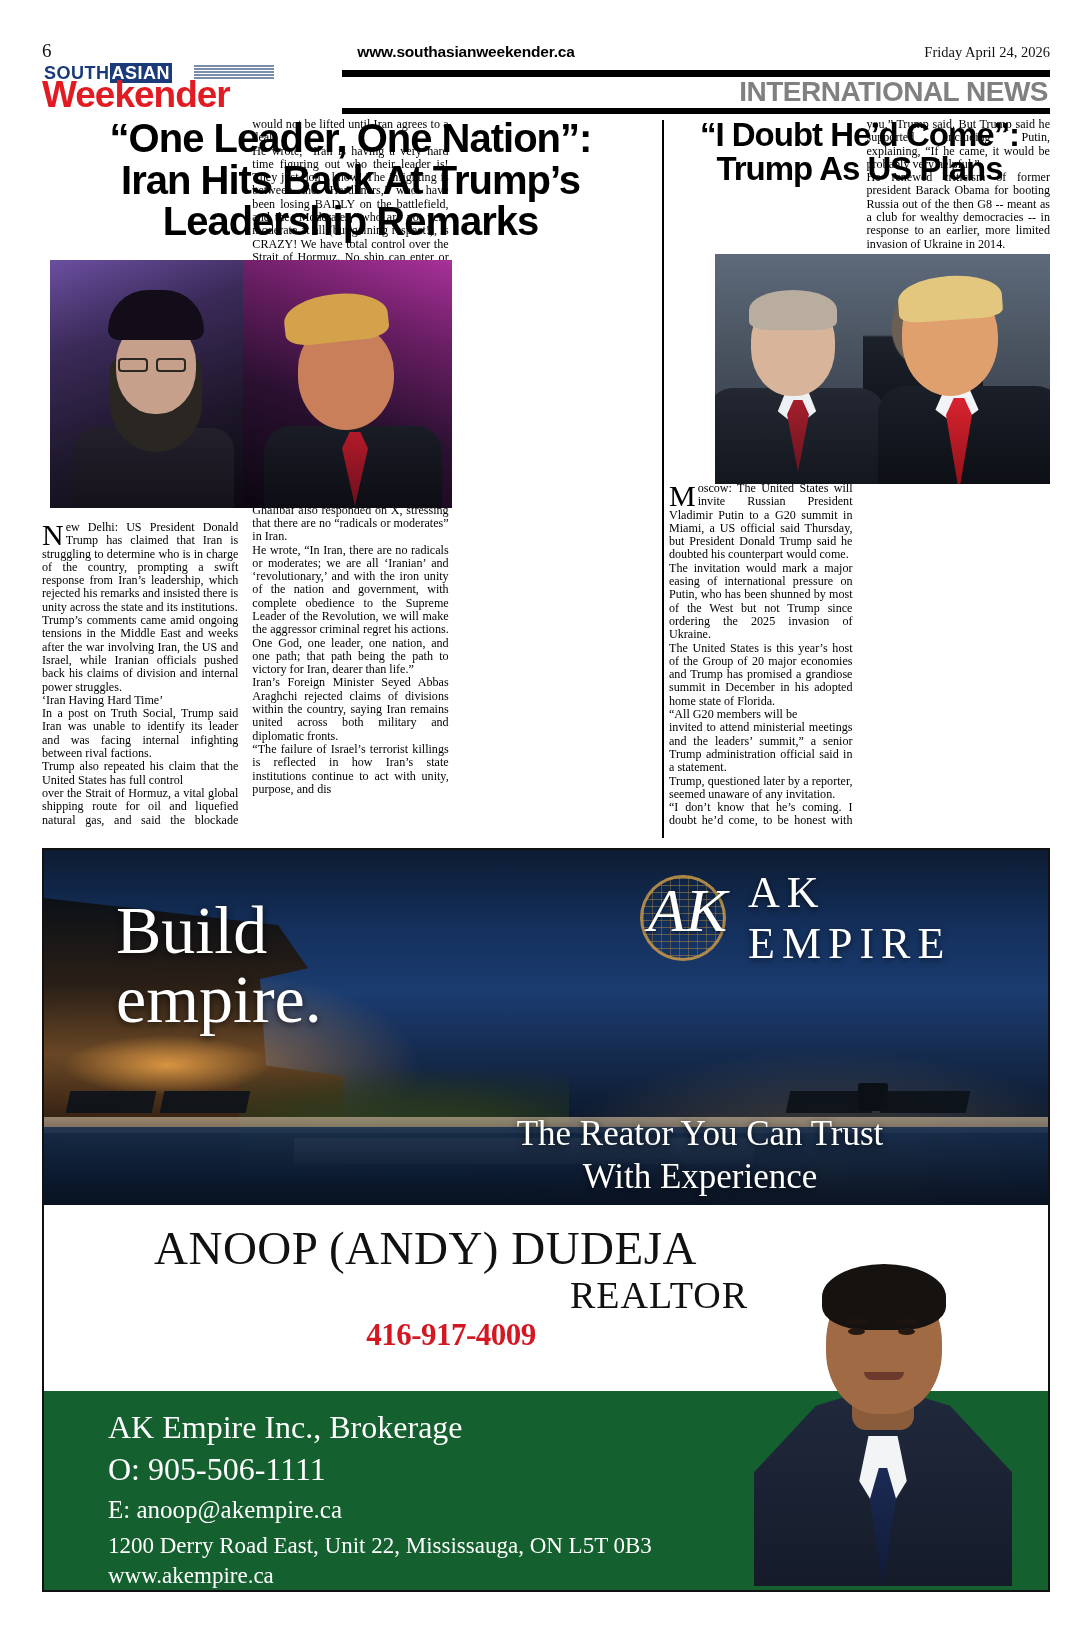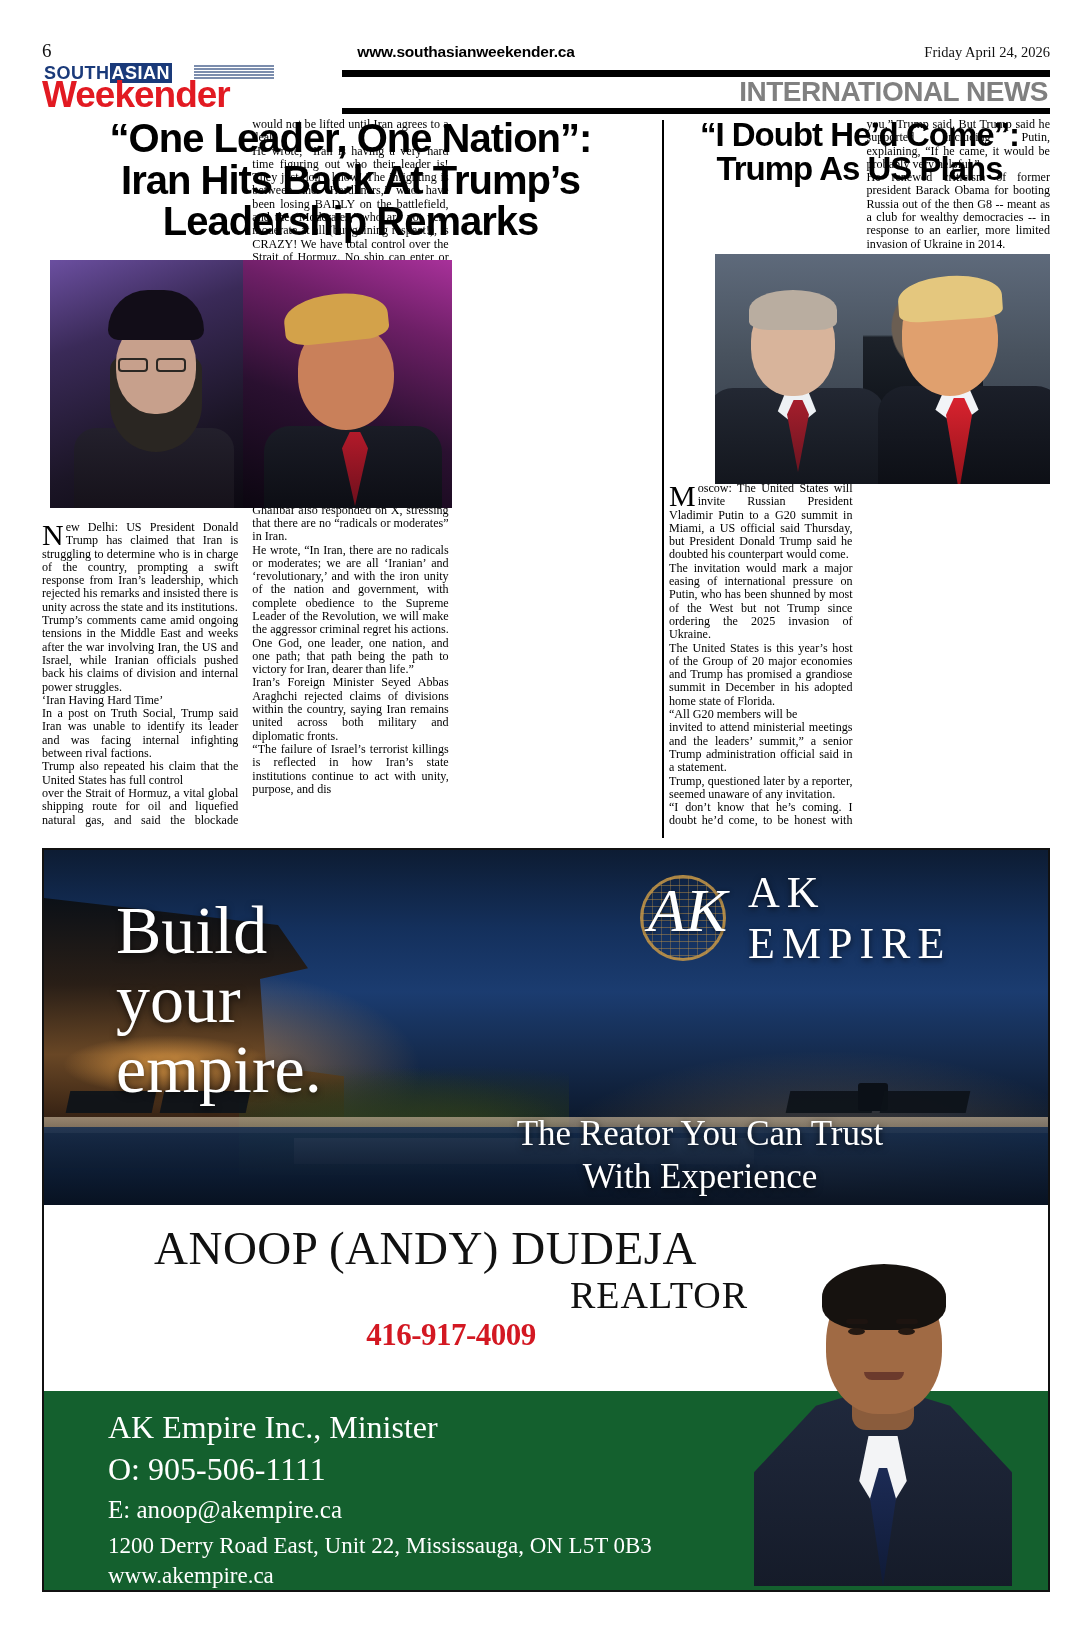--- a/index.html
+++ b/index.html
@@ -529,21 +529,20 @@
       <div class="pooldeck"></div>
       <div class="poolwater"></div>
       <div class="lounger l1"></div>
       <div class="lounger l2"></div>
       <div class="lounger l3"></div>
       <div class="umbtable"></div>
       <div class="lounger l4"></div>
 
       <div class="ad-build">
         <span>Build</span>
-        <span>your</span>
         <span>empire.</span>
       </div>
 
       <div class="ak-logo-wrap">
         <div class="ak-mark">
           <div class="globe"></div>
           <div class="akletters">AK</div>
         </div>
         <div class="ak-name">AK EMPIRE</div>
       </div>
@@ -554,21 +553,21 @@
       </div>
     </div>
 
     <div class="ad-mid">
       <div class="ad-name">ANOOP (ANDY) DUDEJA</div>
       <div class="ad-role">REALTOR</div>
       <div class="ad-phone">416-917-4009</div>
     </div>
 
     <div class="ad-green">
-      <div class="line g1">AK Empire Inc., Minister</div>
+      <div class="line g1">AK Empire Inc., Brokerage</div>
       <div class="line g2">O: 905-506-1111</div>
       <div class="line g3">E: anoop@akempire.ca</div>
       <div class="line g4">1200 Derry Road East, Unit 22, Mississauga, ON L5T 0B3</div>
       <div class="line g5">www.akempire.ca</div>
     </div>
 
     <div class="portrait">
       <div class="p-suit"></div>
       <div class="p-shirt"></div>
       <div class="p-tie"></div>

